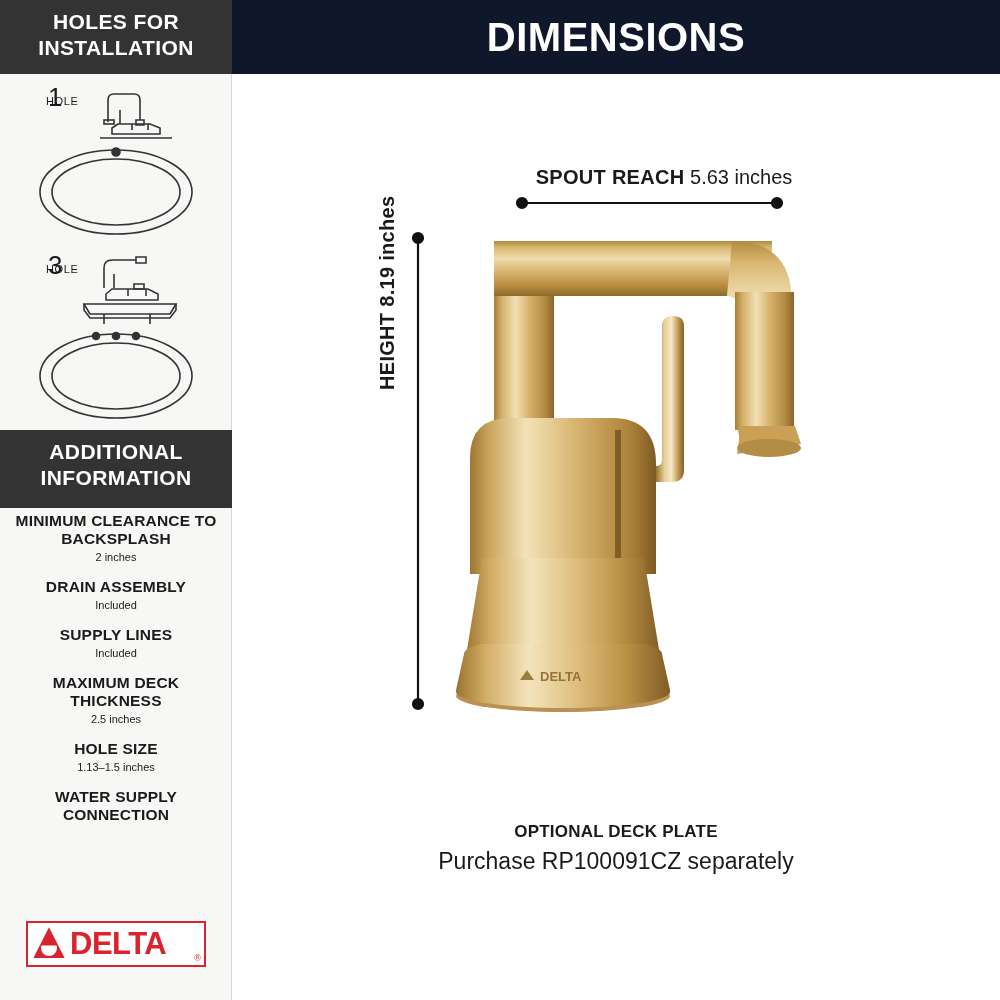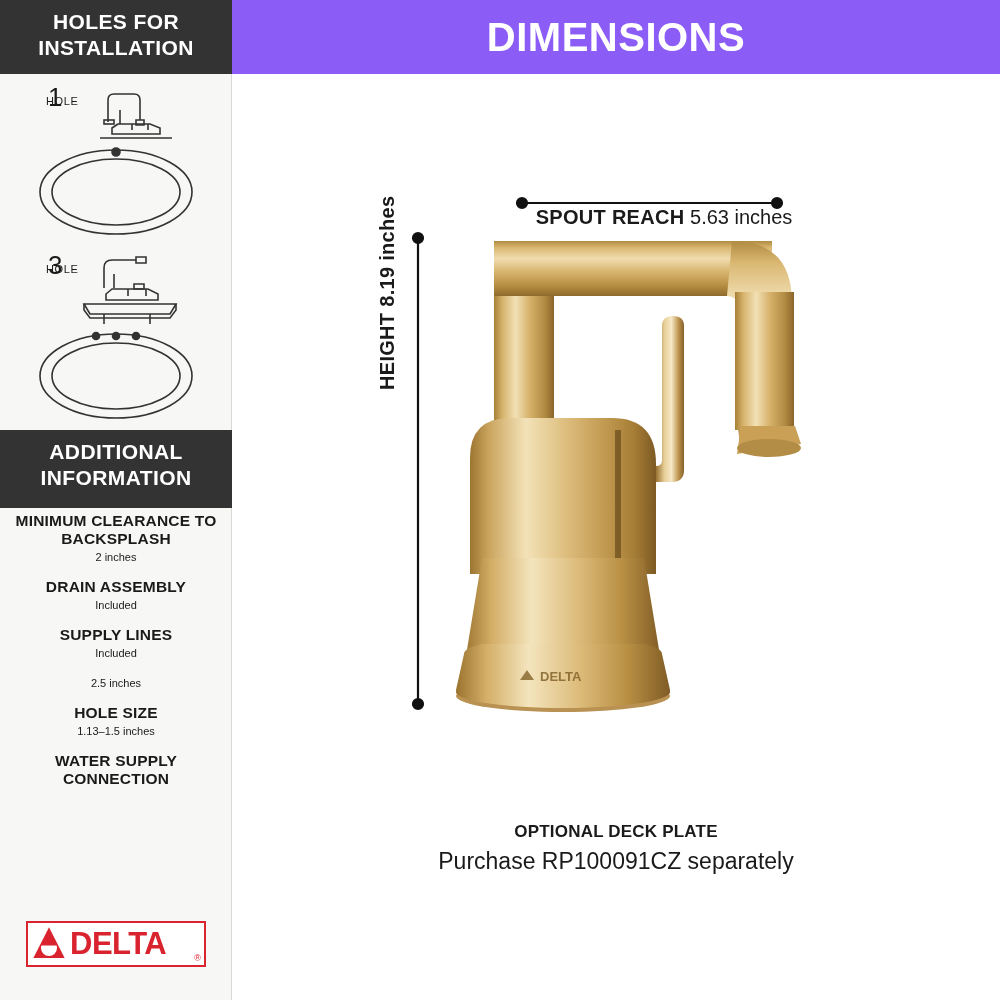--- a/index.html
+++ b/index.html
@@ -152,41 +152,40 @@
   
   #main {
     position: absolute;
     left: 232px; top: 0;
     width: 768px; height: 1000px;
   }
   #main-header {
     position: absolute;
     left: 0; top: 0;
     width: 768px; height: 74px;
-    background: #8b5cf6;
+    background: #0f172a;
     color: #ffffff;
     display: flex;
     align-items: center;
     justify-content: center;
   }
   #main-title {
     font-size: 40px;
     font-weight: bold;
     letter-spacing: 0.5px;
   }
 
   
   #spout-label {
     position: absolute;
     left: 232px; top: 166px;
     width: 400px;
     text-align: center;
     font-size: 20px;
     white-space: nowrap;
-    margin-top: 40px;
   }
   #spout-label b { font-weight: bold; letter-spacing: 0.3px; }
 
   
   #height-label {
     position: absolute;
     left: 144px;
     top: 390px;
     font-size: 20px;
     font-weight: bold;
@@ -296,20 +295,21 @@
       </div>
       <div class="info-item">
         <div class="info-title">DRAIN ASSEMBLY</div>
         <div class="info-value">Included</div>
       </div>
       <div class="info-item">
         <div class="info-title">SUPPLY LINES</div>
         <div class="info-value">Included</div>
       </div>
       <div class="info-item">
+        <div class="info-title">MAXIMUM DECK THICKNESS</div>
         <div class="info-value">2.5 inches</div>
       </div>
       <div class="info-item">
         <div class="info-title">HOLE SIZE</div>
         <div class="info-value">1.13–1.5 inches</div>
       </div>
       <div class="info-item">
         <div class="info-title">WATER SUPPLY CONNECTION</div>
       </div>
     </div>

